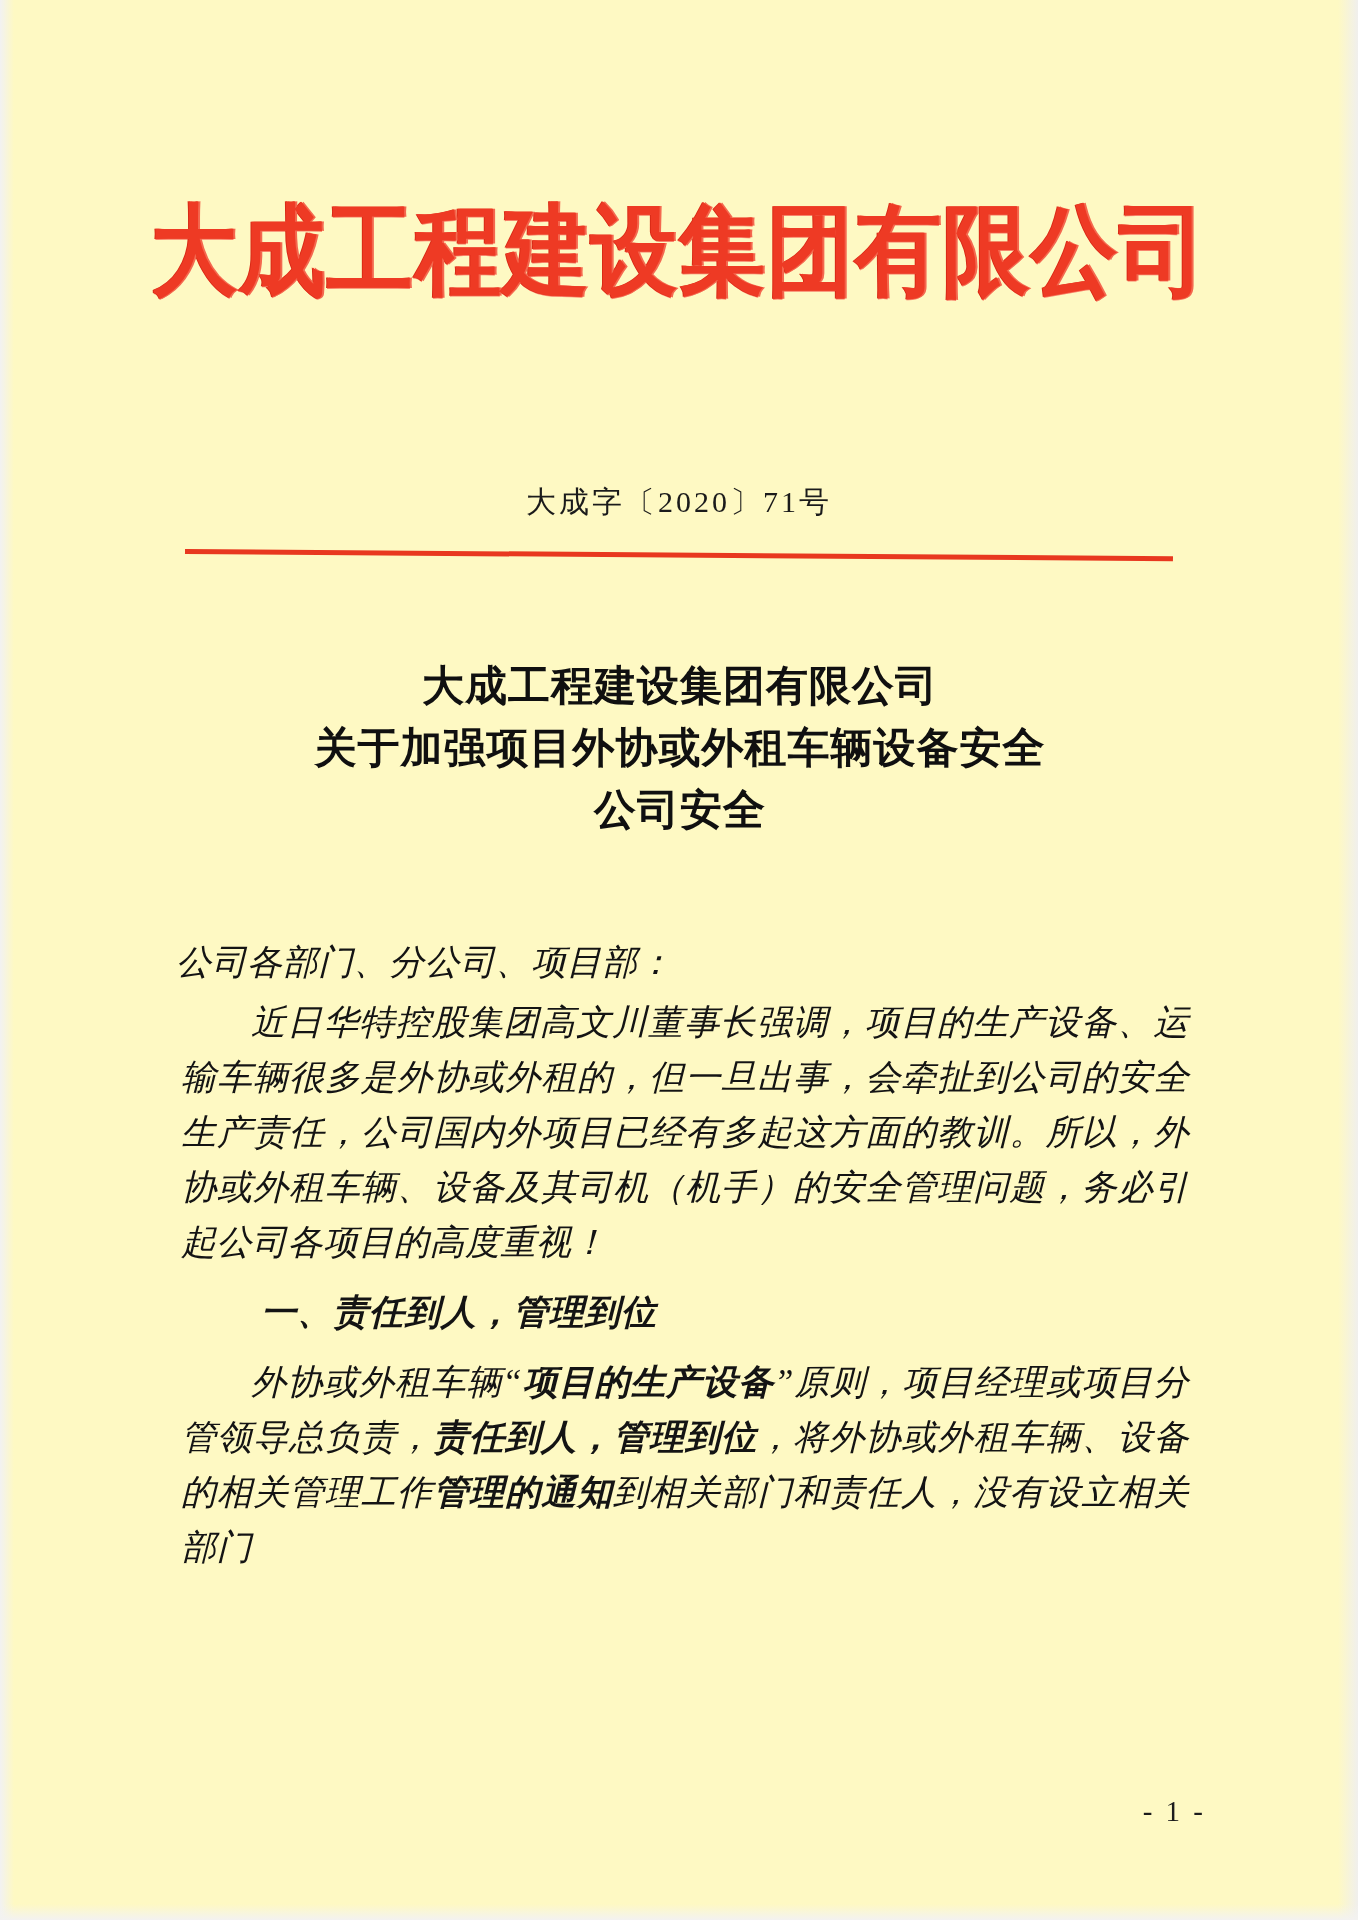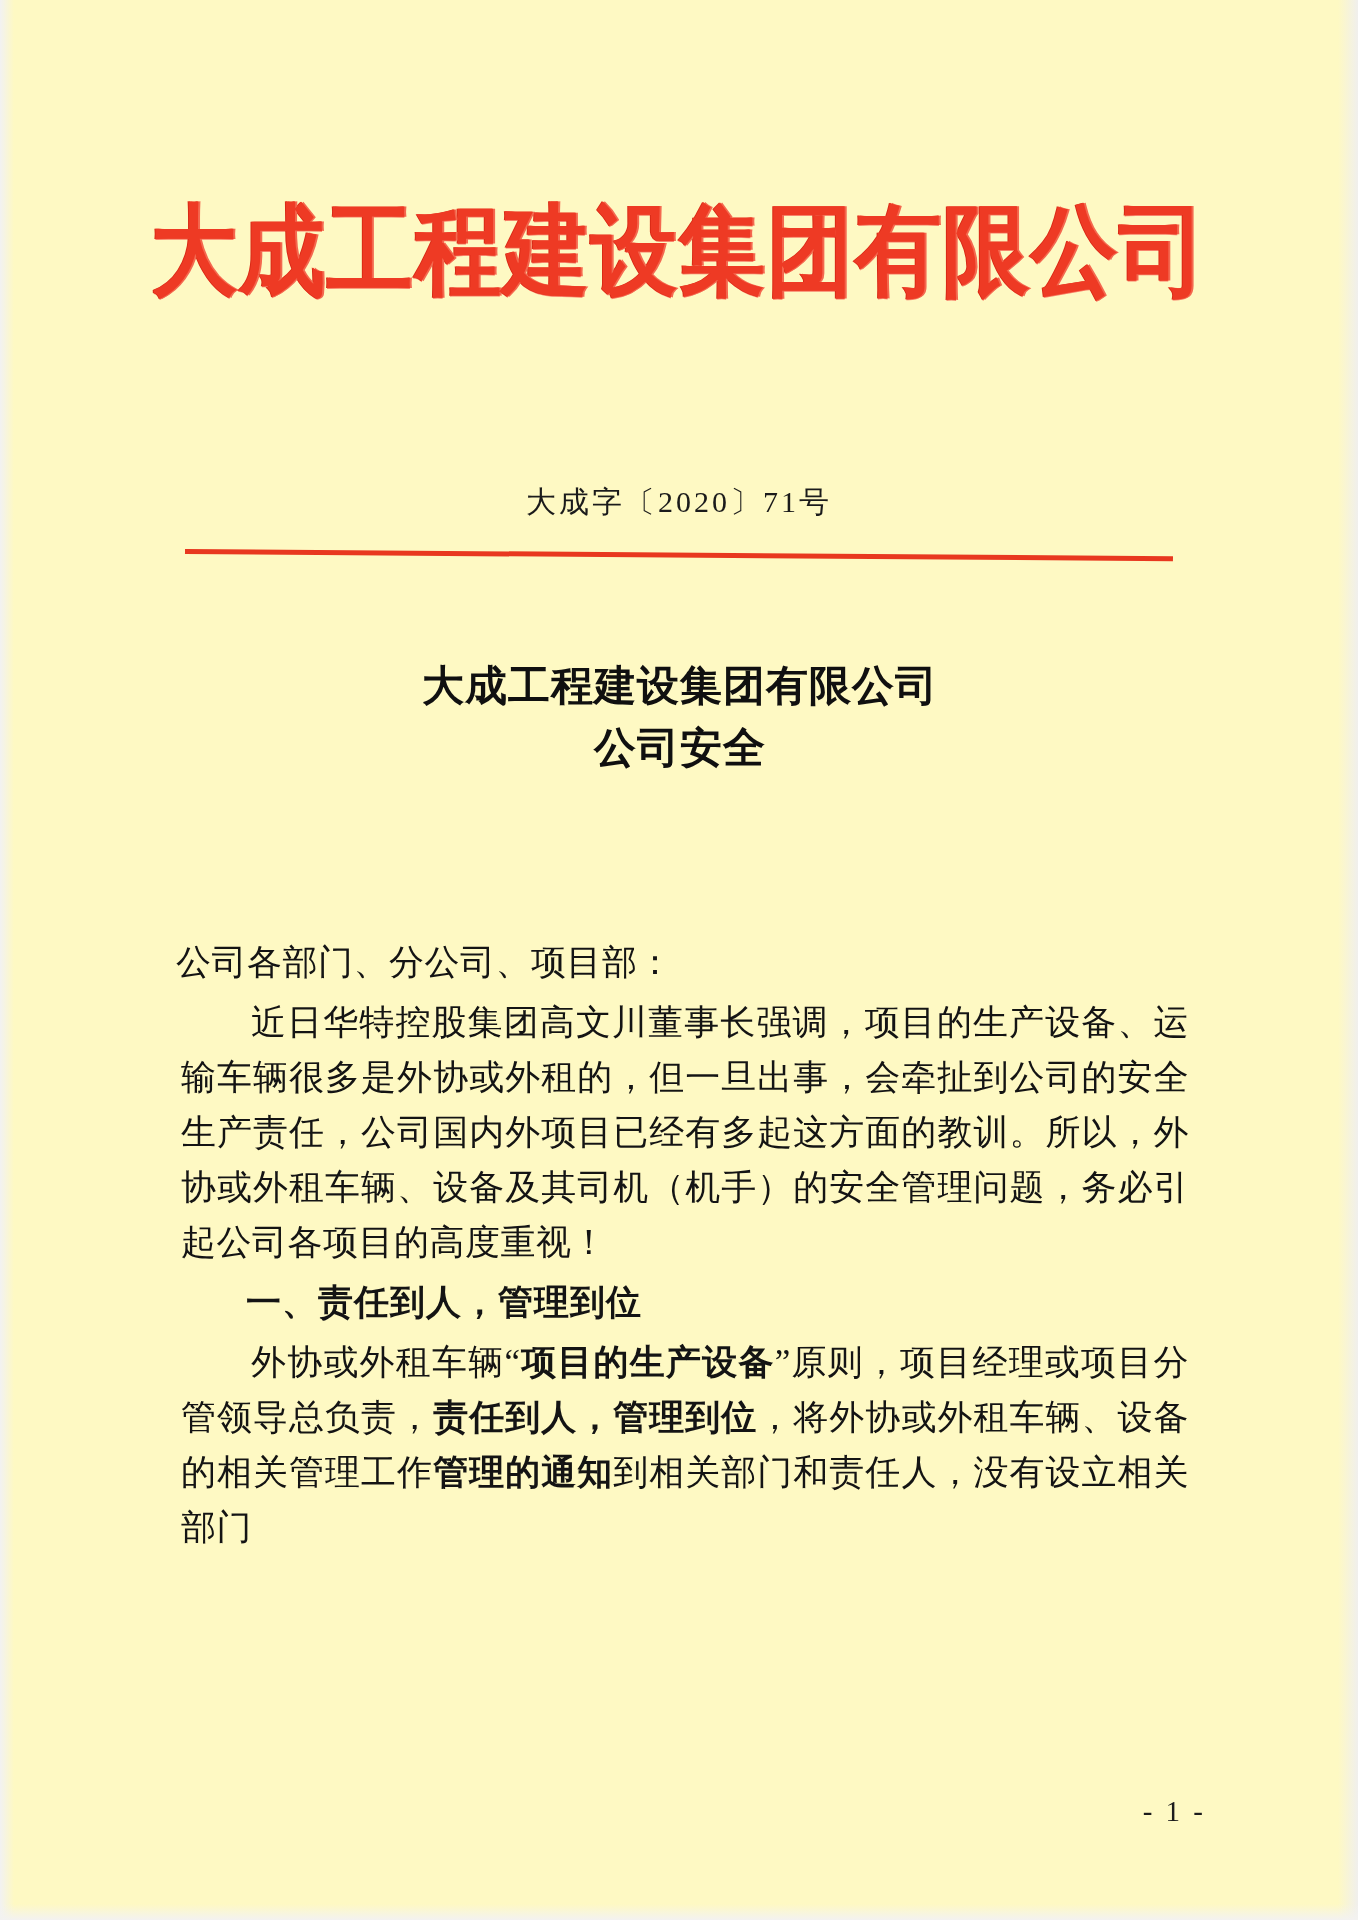--- a/index.html
+++ b/index.html
@@ -112,36 +112,37 @@
     position: absolute;
     top: 935px;
     left: 176px;
     width: 1018px;
     font-family: "Liberation Serif", "DejaVu Serif", serif;
     font-size: 35px;
     line-height: 55px;
     color: #141414;
     letter-spacing: 0.5px;
     text-align: justify;
+    font-style: italic;
   }
 
   .salutation {
     margin: 0 0 2px 0;
     text-align: left;
   }
 
   .para {
     margin: 5px;
     text-indent: 2em;
     text-align: justify;
     text-justify: inter-ideograph;
   }
 
   .section-heading {
-    margin: 0;
+    margin: 15px;
     text-indent: 2em;
     font-weight: bold;
     letter-spacing: 1px;
   }
 
   .em {
     font-weight: bold;
   }
 
   .page-number {
@@ -166,20 +167,21 @@
   <div class="letterhead">
     <span class="letterhead-title">大成工程建设集团有限公司</span>
   </div>
 
   <div class="doc-number">大成字〔2020〕71号</div>
 
   <div class="red-rule"></div>
 
   <div class="doc-title">
     <span class="tline">大成工程建设集团有限公司</span>
+    <span class="tline">关于加强项目外协或外租车辆设备安全</span>
     <span class="tline">公司安全</span>
   </div>
 
   <div class="body-block">
 
     <p class="salutation">公司各部门、分公司、项目部：</p>
 
     <p class="para">近日华特控股集团高文川董事长强调，项目的生产设备、运输车辆很多是外协或外租的，但一旦出事，会牵扯到公司的安全生产责任，公司国内外项目已经有多起这方面的教训。所以，外协或外租车辆、设备及其司机（机手）的安全管理问题，务必引起公司各项目的高度重视！</p>
 
 

